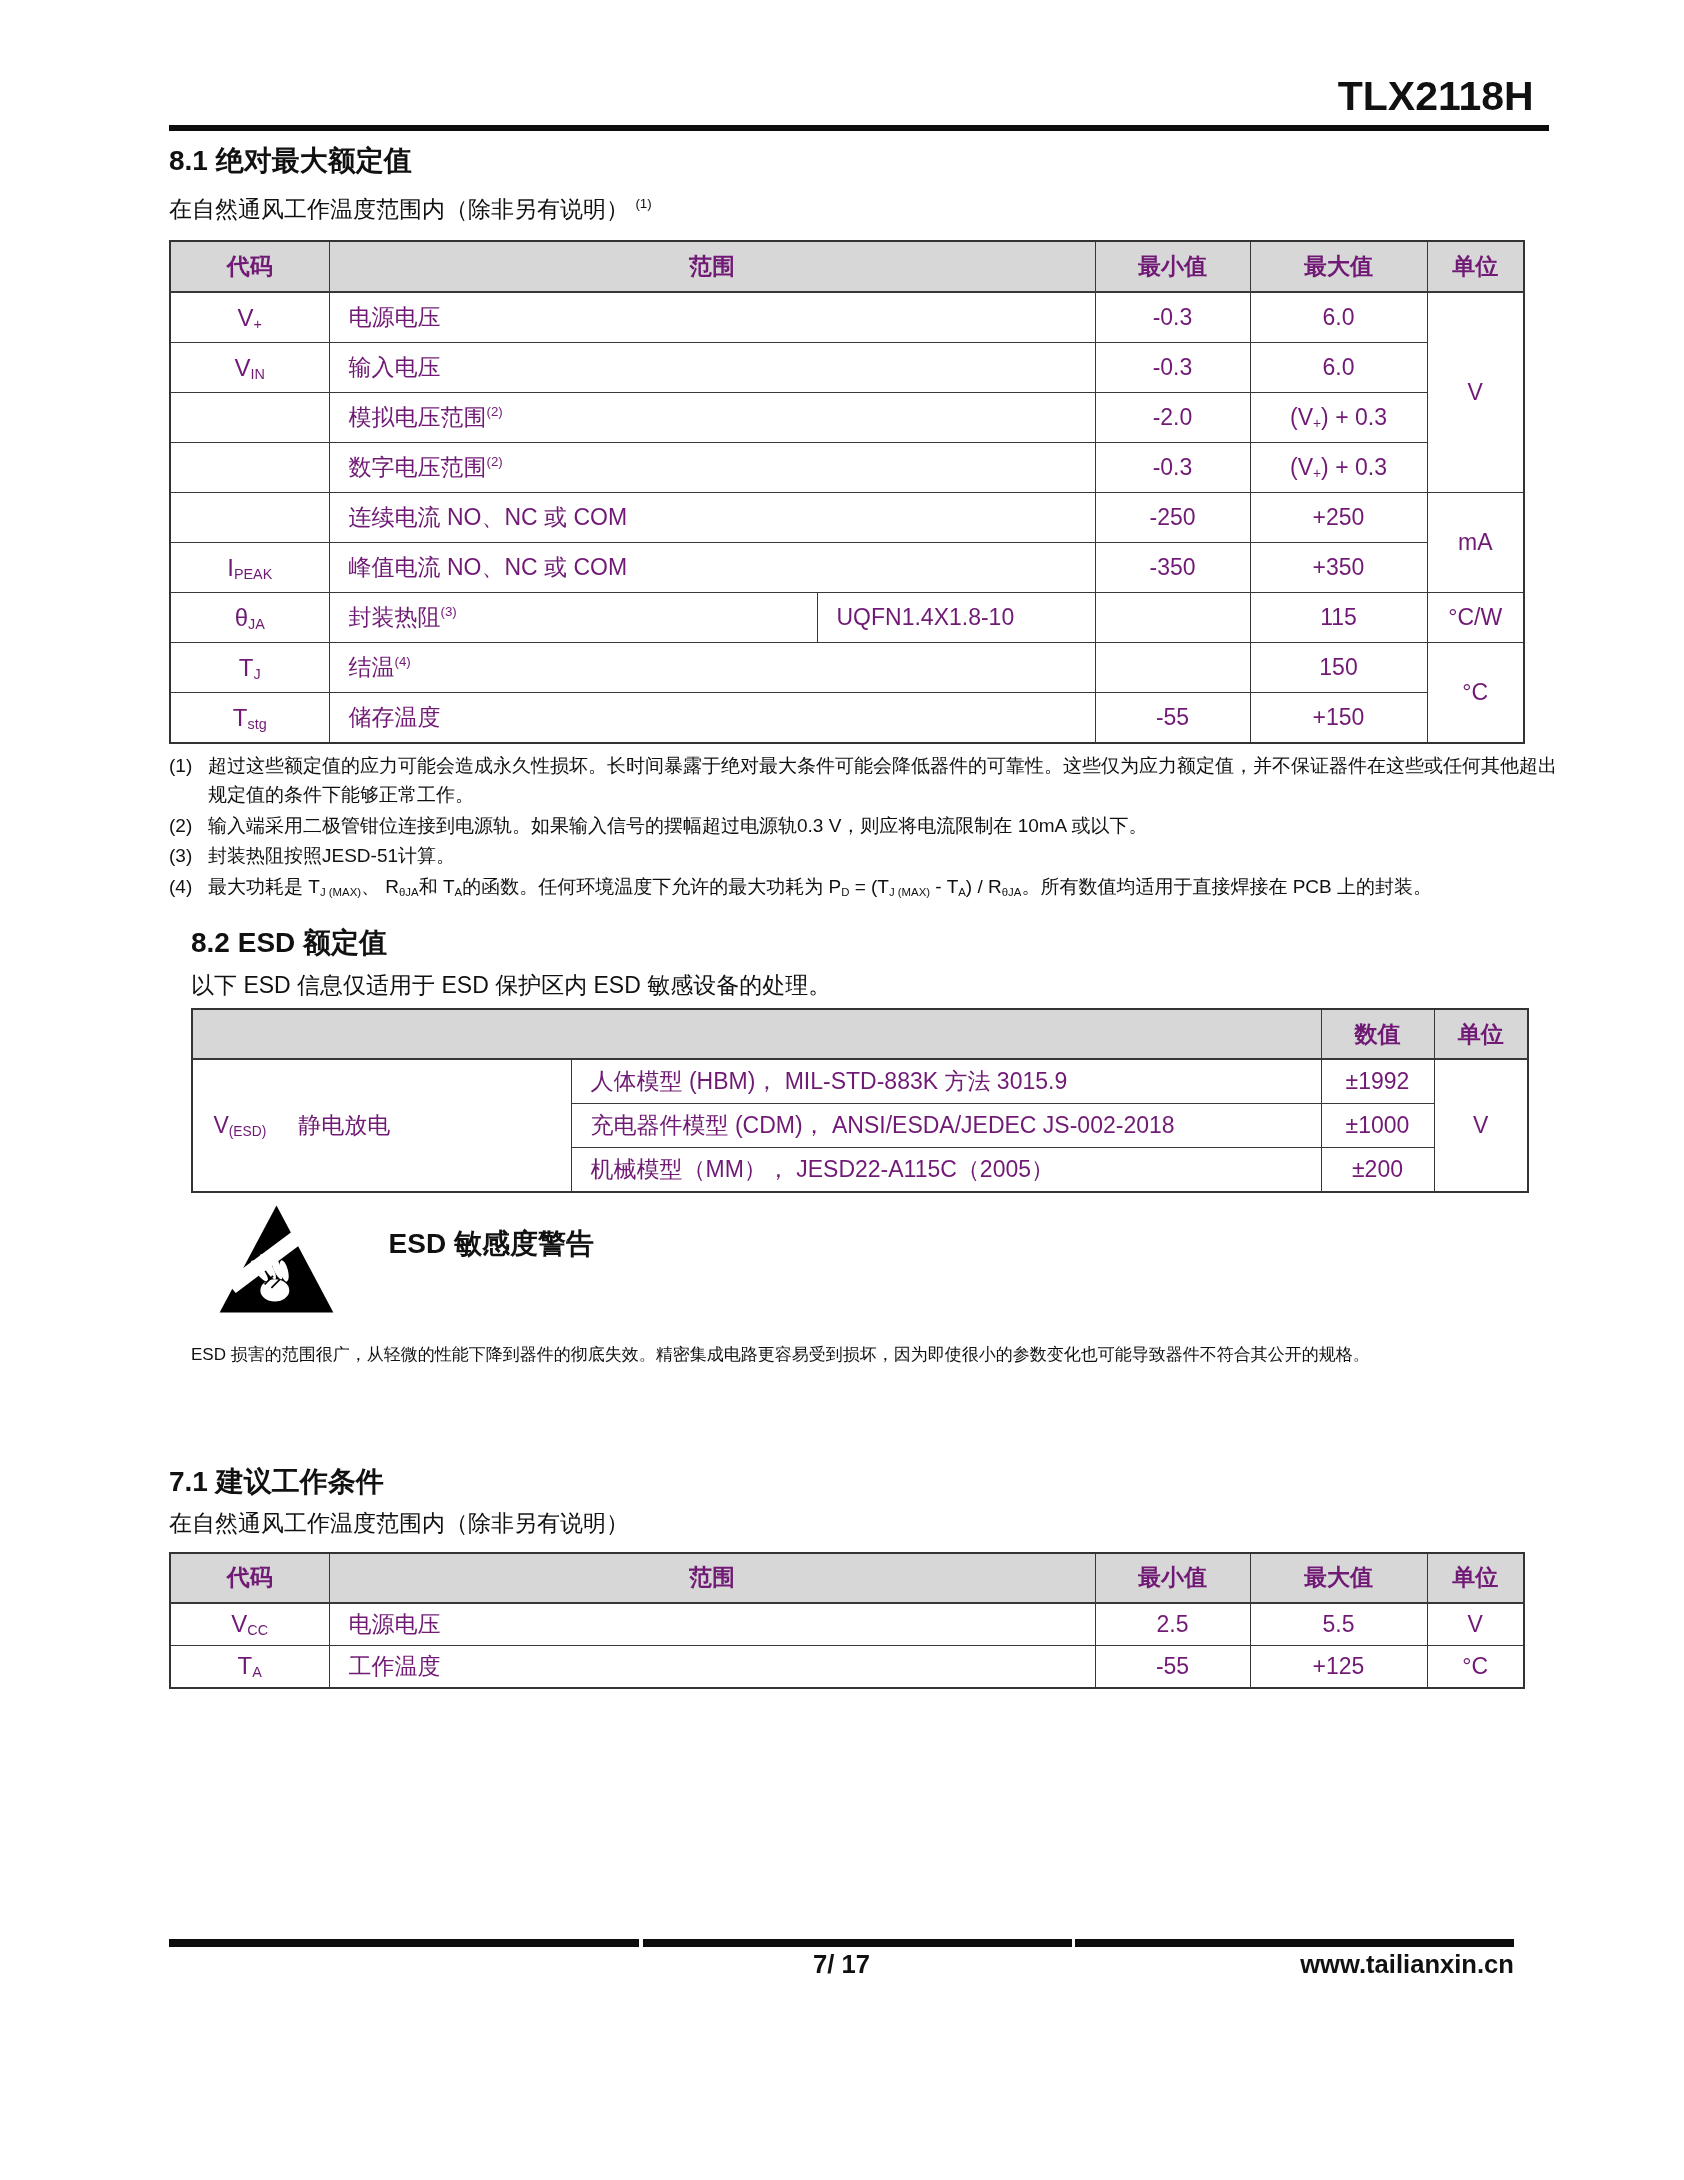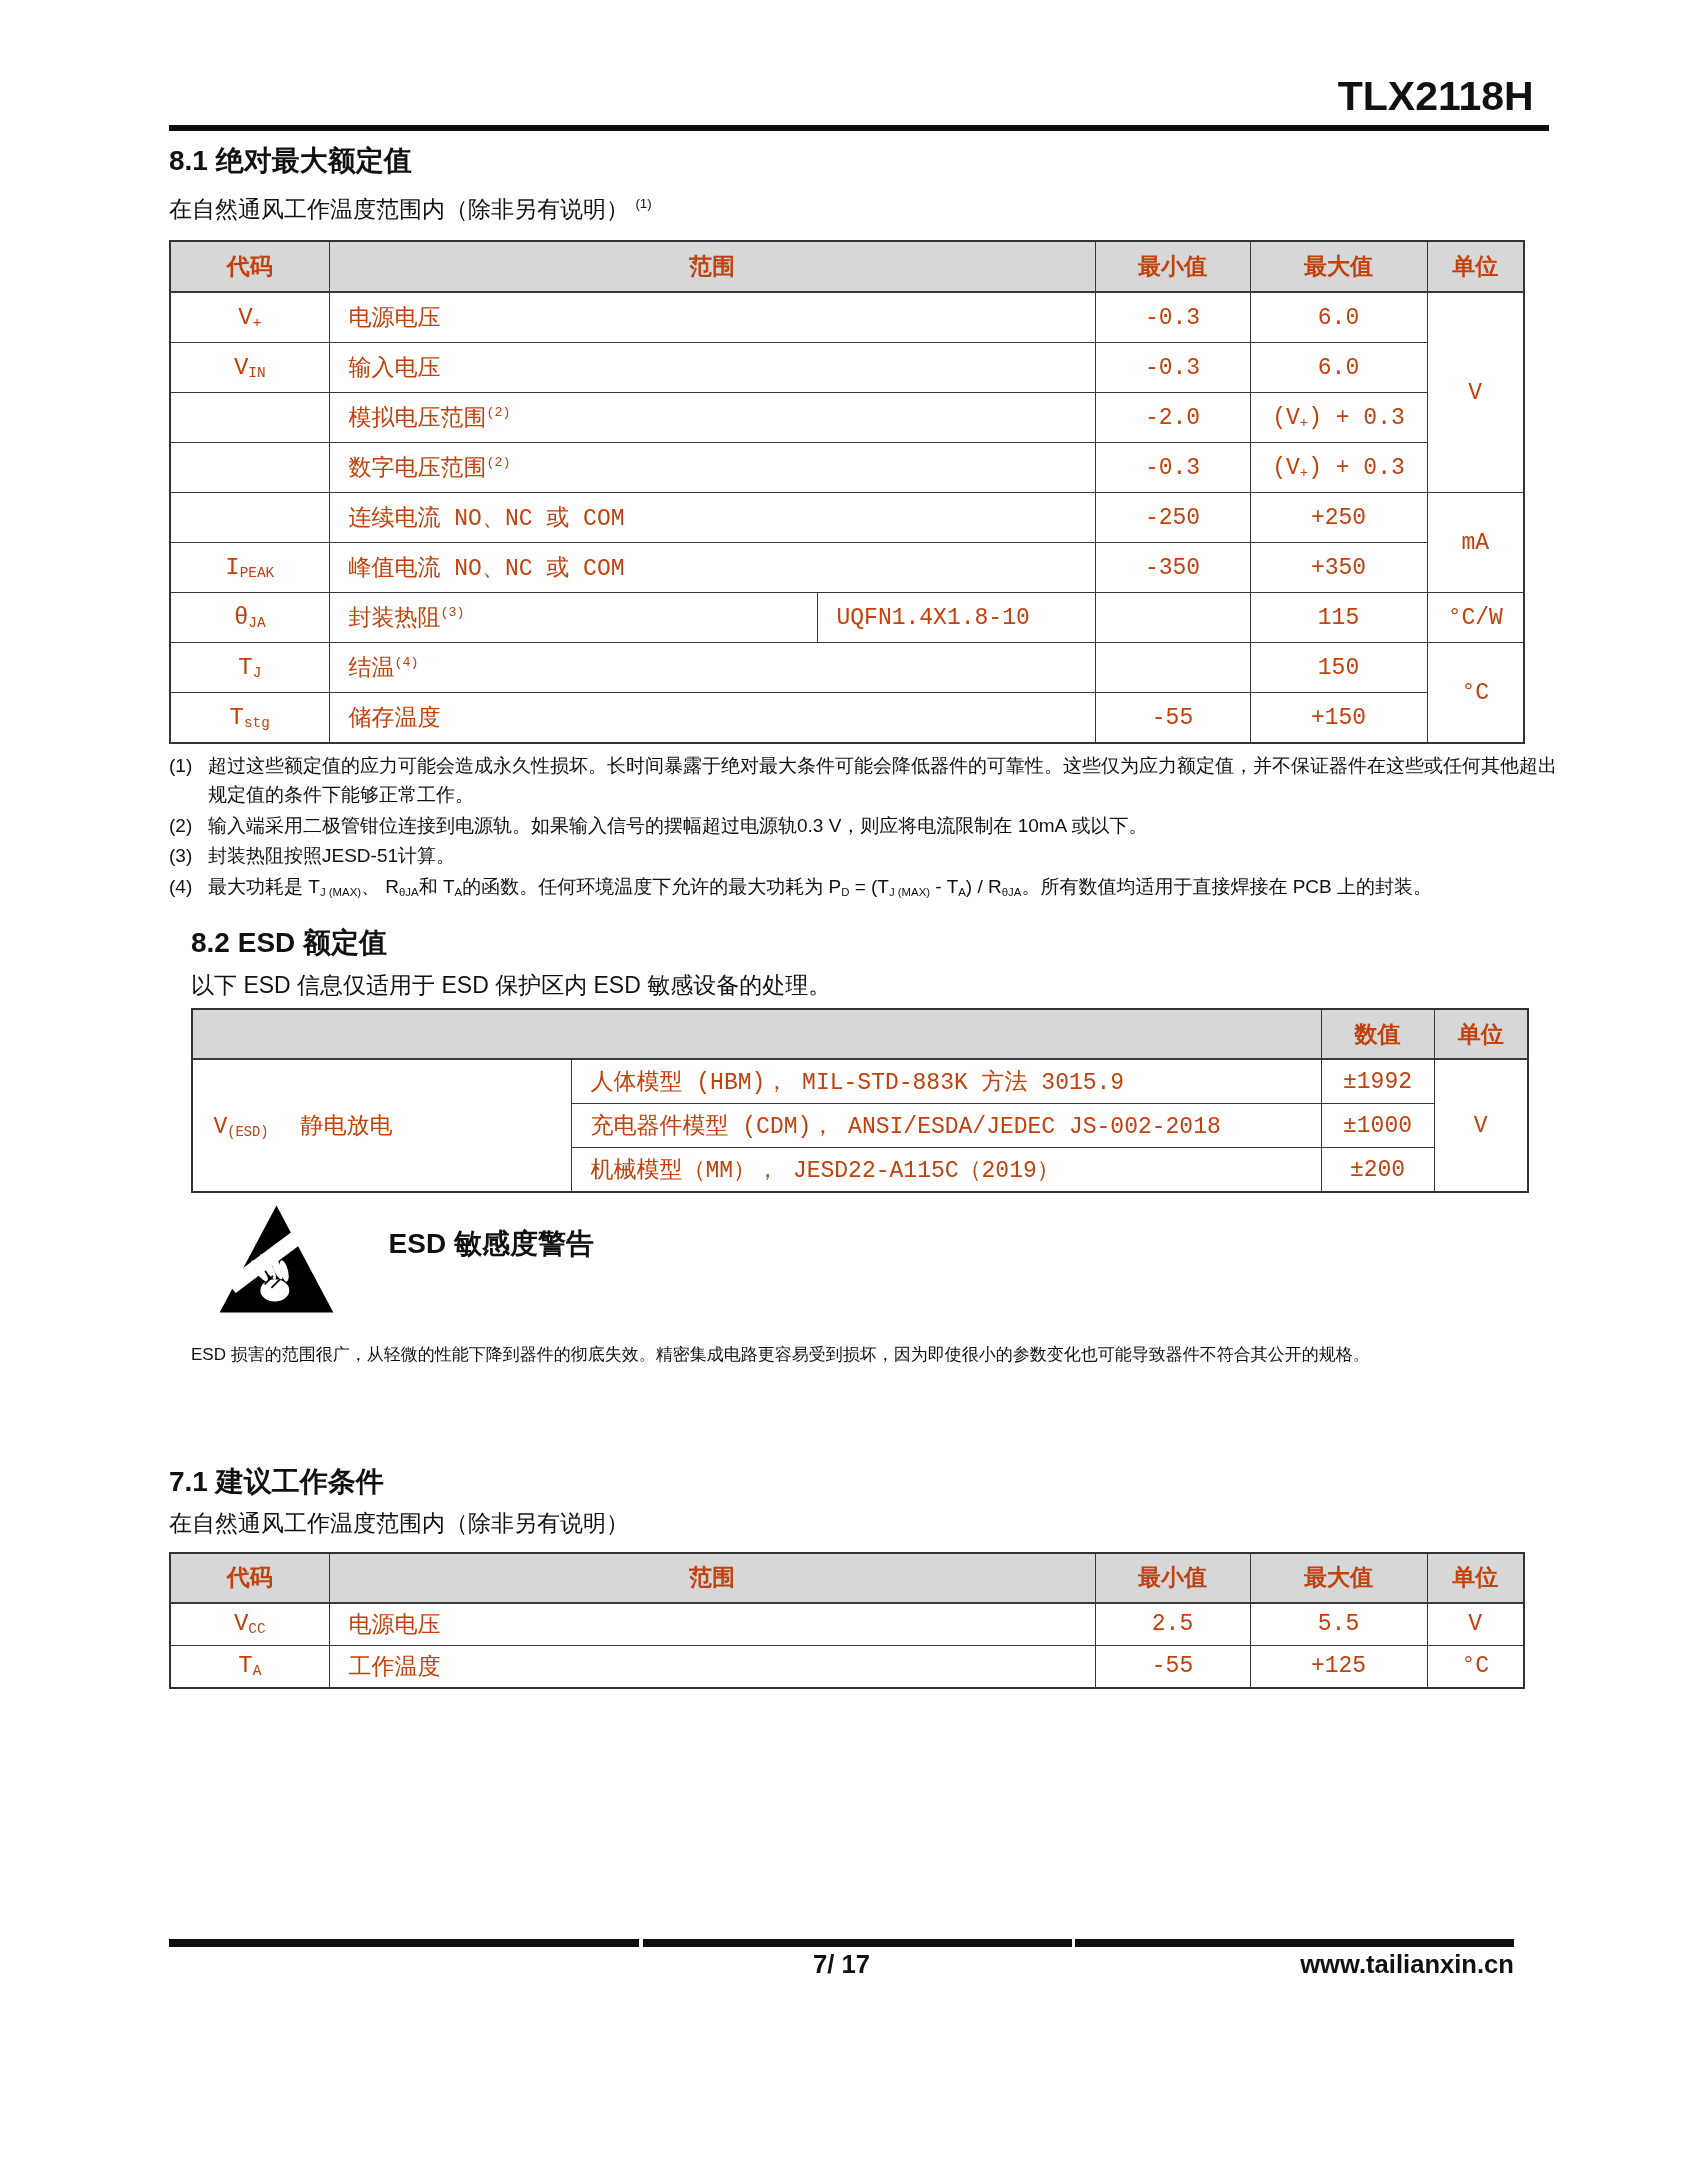--- a/index.html
+++ b/index.html
@@ -18,21 +18,21 @@
   .header-rule{width:1380px;height:6px;background:#0d0d0d;margin-top:6.8px;}
 
   
   .h1{font-size:34px;font-weight:bold;margin-top:36px;line-height:39px;}
   .h2{font-size:28px;font-weight:bold;margin-top:13.6px;line-height:34px;}
   .intro{font-size:23px;margin-top:10.2px;line-height:29px;}
   sup{font-size:58%;vertical-align:super;}
   sub{font-size:60%;vertical-align:-3.4px;}
 
   
-  table{border-collapse:collapse;table-layout:fixed;font-size:23px;color:#c2410c;font-family:Liberation Mono, monospace;}
+  table{border-collapse:collapse;table-layout:fixed;font-size:23px;color:#701a75;}
   th,td{border:1.7px solid #383838;padding:0;overflow:hidden;}
   thead th{background:#d7d7d7;font-weight:bold;text-align:center;
     border-bottom:2.6px solid #383838;}
   td{vertical-align:middle;}
   .c{text-align:center;}
   .l{text-align:left;padding-left:19px;}
   .amr-table{width:1356px;margin-top:17px;border:2.6px solid #333;}
   .amr-table thead th{height:49px;}
   .amr-table td{height:49px;}
   .esd-table{width:1336px;margin-top:8.5px;border:2.6px solid #333;}
@@ -209,21 +209,21 @@
             </td>
             <td class="l">人体模型 (HBM)， MIL-STD-883K 方法 3015.9</td>
             <td class="c">±1992</td>
             <td class="c" rowspan="3">V</td>
           </tr>
           <tr>
             <td class="l">充电器件模型 (CDM)， ANSI/ESDA/JEDEC JS-002-2018</td>
             <td class="c">±1000</td>
           </tr>
           <tr>
-            <td class="l">机械模型（MM）， JESD22-A115C（2019）</td>
+            <td class="l">机械模型（MM）， JESD22-A115C（2005）</td>
             <td class="c">±200</td>
           </tr>
         </tbody>
       </table>
 
       <div class="esd-banner">
         <svg class="esd-icon" viewBox="0 0 140 132">
           <polygon points="70,3 137,129 3,129" fill="#000"></polygon>
           <polygon points="10,92 100,25 110,40 22,106" fill="#fff"></polygon>
           <g fill="#fff">

